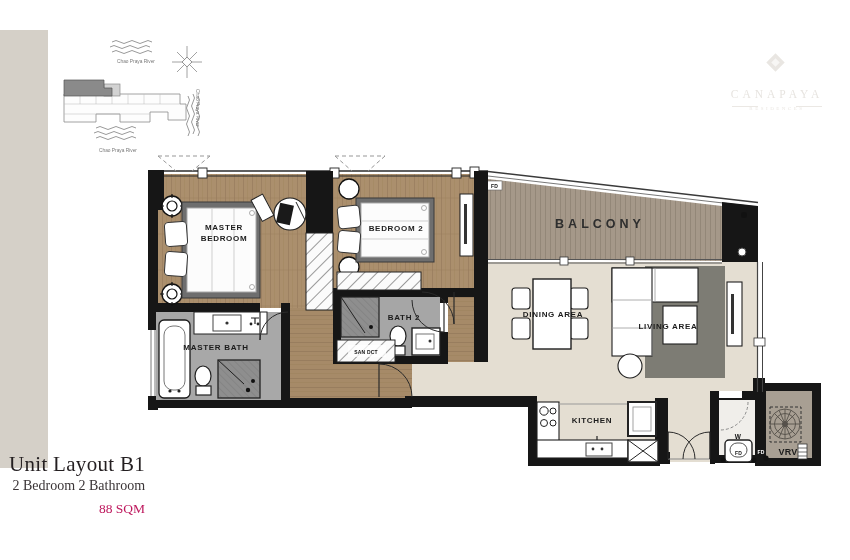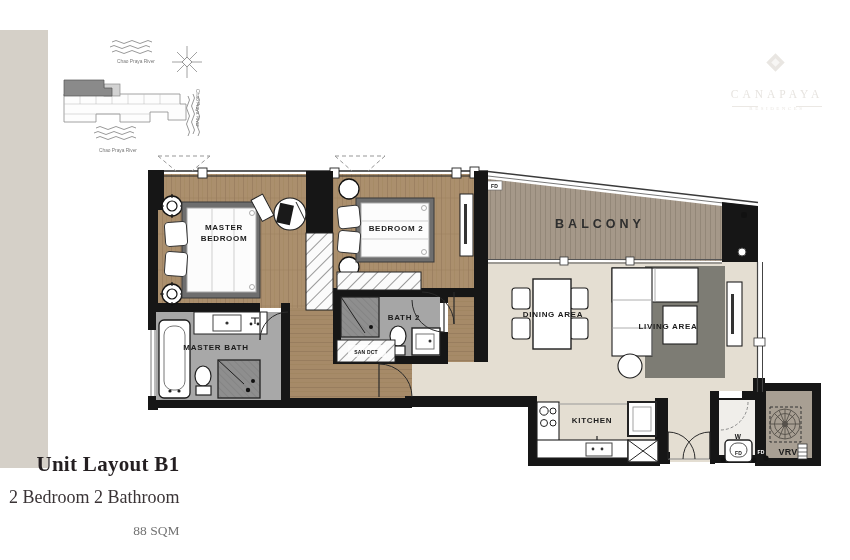--- a/index.html
+++ b/index.html
@@ -1,23 +1,23 @@
 <!DOCTYPE html>
 <html><head>
 <meta charset="utf-8">
 <style>
   html,body{margin:0;padding:0;background:#ffffff;width:850px;height:560px;overflow:hidden;
             font-family:"Liberation Sans",sans-serif;}
   .stage{position:relative;width:850px;height:560px;background:#fff;text-align:right;}
   .left-strip{position:absolute;left:0;top:30px;width:48px;height:438px;background:#d5d0c8;}
   svg{position:absolute;left:0;top:0;}
   .title-block{position:absolute;left:9px;top:452px;color:#262023;}
-  .tb-title{font-family:"Liberation Serif",serif;font-weight:bold;font-size:21px;letter-spacing:.3px;color:#241f21;}
-  .tb-sub{font-family:"Liberation Serif",serif;font-size:18px;color:#3a3436;margin-top:10px;}
-  .tb-area{font-family:"Liberation Serif",serif;font-size:13.5px;color:#737373;margin-top:15px;}
+  .tb-title{font-family:"Liberation Serif",serif;font-weight:normal;font-size:21px;letter-spacing:.3px;color:#241f21;}
+  .tb-sub{font-family:"Liberation Serif",serif;font-size:14px;color:#3a3436;margin-top:1px;}
+  .tb-area{font-family:"Liberation Serif",serif;font-size:13.5px;color:#be185d;margin-top:7px;}
   
   .w{fill:#161616;}
   .fx{fill:#ffffff;stroke:#1f1f1f;stroke-width:1.1;}
   .fxt{fill:#ffffff;stroke:#1f1f1f;stroke-width:1.4;}
   .arc{fill:none;stroke:#2a2a2a;stroke-width:1;}
   .dash{fill:none;stroke:#979797;stroke-width:1;stroke-dasharray:4 3;}
   .lbl{font:bold 8px "Liberation Sans",sans-serif;fill:#1c1c1c;letter-spacing:.7px;text-anchor:middle;}
   .lbl-lg{font:bold 12.5px "Liberation Sans",sans-serif;fill:#2e2e2e;letter-spacing:4px;text-anchor:middle;}
   .lbl-xs{font:bold 5px "Liberation Sans",sans-serif;fill:#111;text-anchor:middle;letter-spacing:.2px;}
   .map-lbl{font:4.8px "Liberation Sans",sans-serif;fill:#7a7a7a;text-anchor:middle;}

